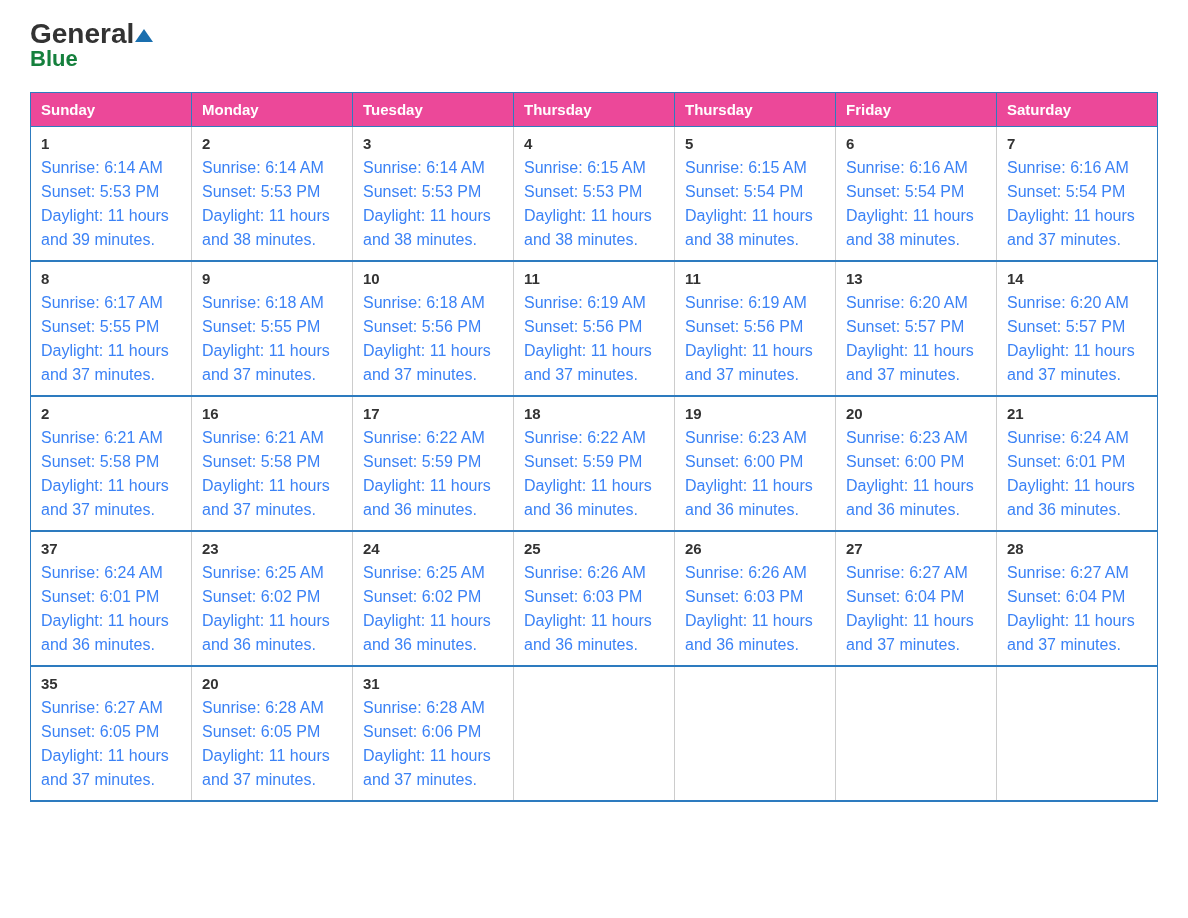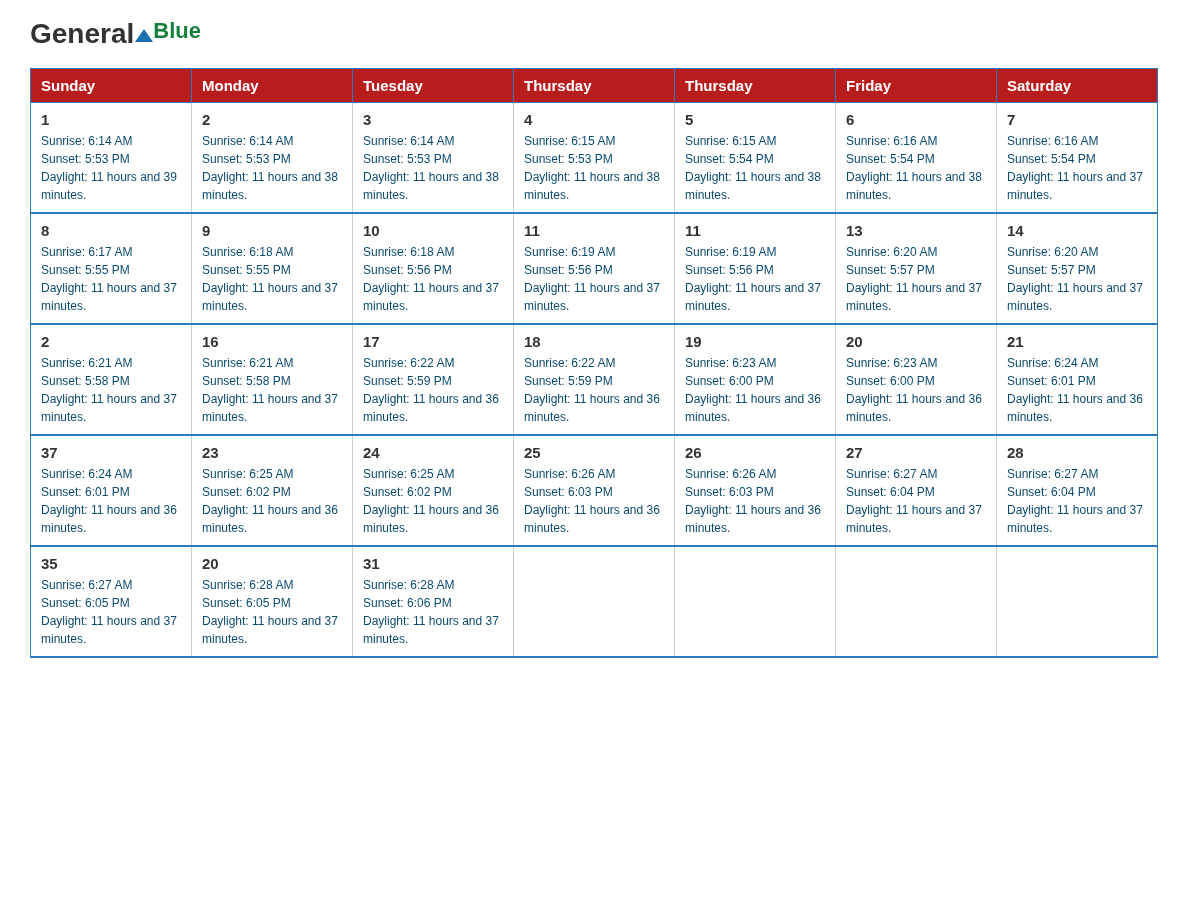--- a/index.html
+++ b/index.html
@@ -11,21 +11,21 @@
       min-height: 918px;
     }
     .header {
       display: flex;
       justify-content: space-between;
       align-items: flex-start;
       margin-bottom: 20px;
     }
     .logo {
       display: flex;
-      flex-direction: row;
+      flex-direction: column;
       align-items: flex-start;
     }
     .logo-text {
       font-size: 28px;
       font-weight: bold;
       color: #333;
       line-height: 1;
     }
     .logo-text span {
       color: #1a6faf;
@@ -49,21 +49,21 @@
       font-size: 22px;
       color: #444;
       margin-top: 4px;
     }
     table {
       width: 100%;
       border-collapse: collapse;
       table-layout: fixed;
     }
     thead tr {
-      background-color: #b91c1c;
+      background-color: #ec4899;
     }
     thead th {
       color: #fff;
       font-size: 15px;
       font-weight: bold;
       padding: 8px 10px;
       text-align: left;
       border: 1px solid #2d7bbf;
     }
     tbody tr {
@@ -84,23 +84,23 @@
     tbody td:last-child {
       border-right: 1px solid #2d7bbf;
     }
     .day-num {
       font-size: 15px;
       font-weight: bold;
       margin-bottom: 4px;
       display: block;
     }
     .day-info {
-      font-size: 12px;
+      font-size: 16px;
       line-height: 1.5;
-      color: #0c4a6e;
+      color: #3b82f6;
     }
     .empty-cell {
       background: #fff;
     }
   </style>
 </head>
 <body>
 
 <div class="header">
   <div class="logo">

